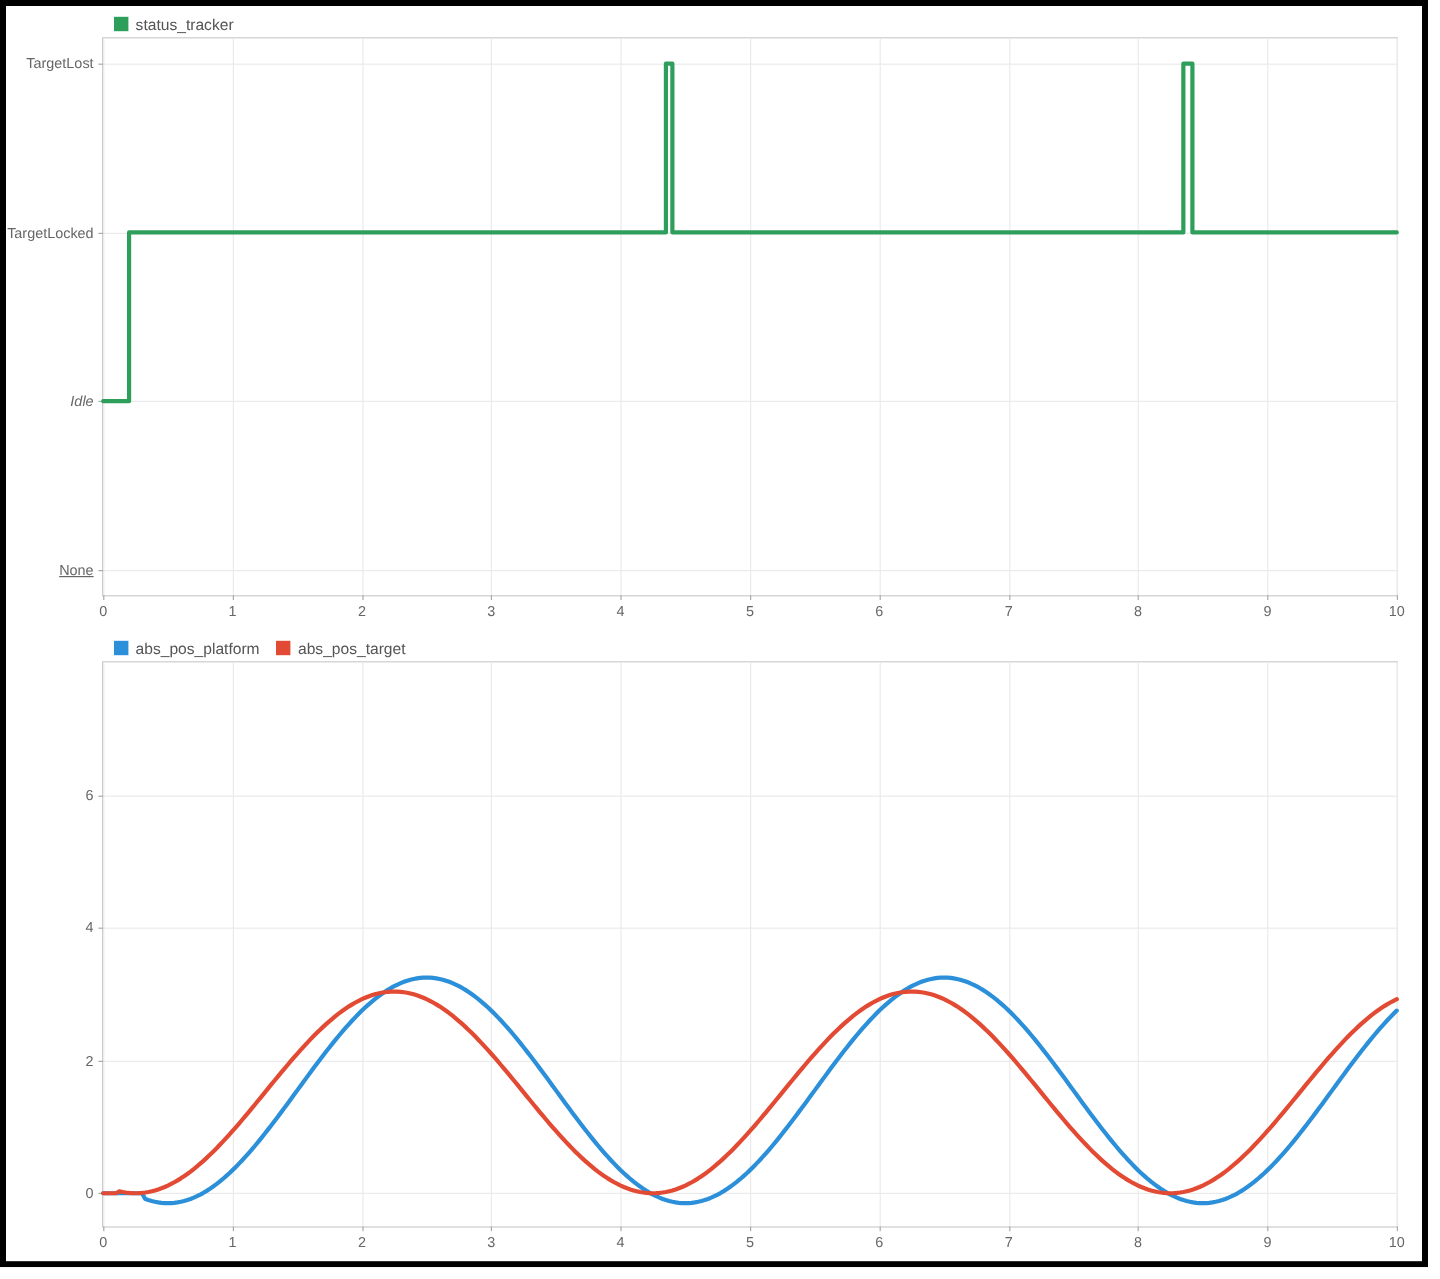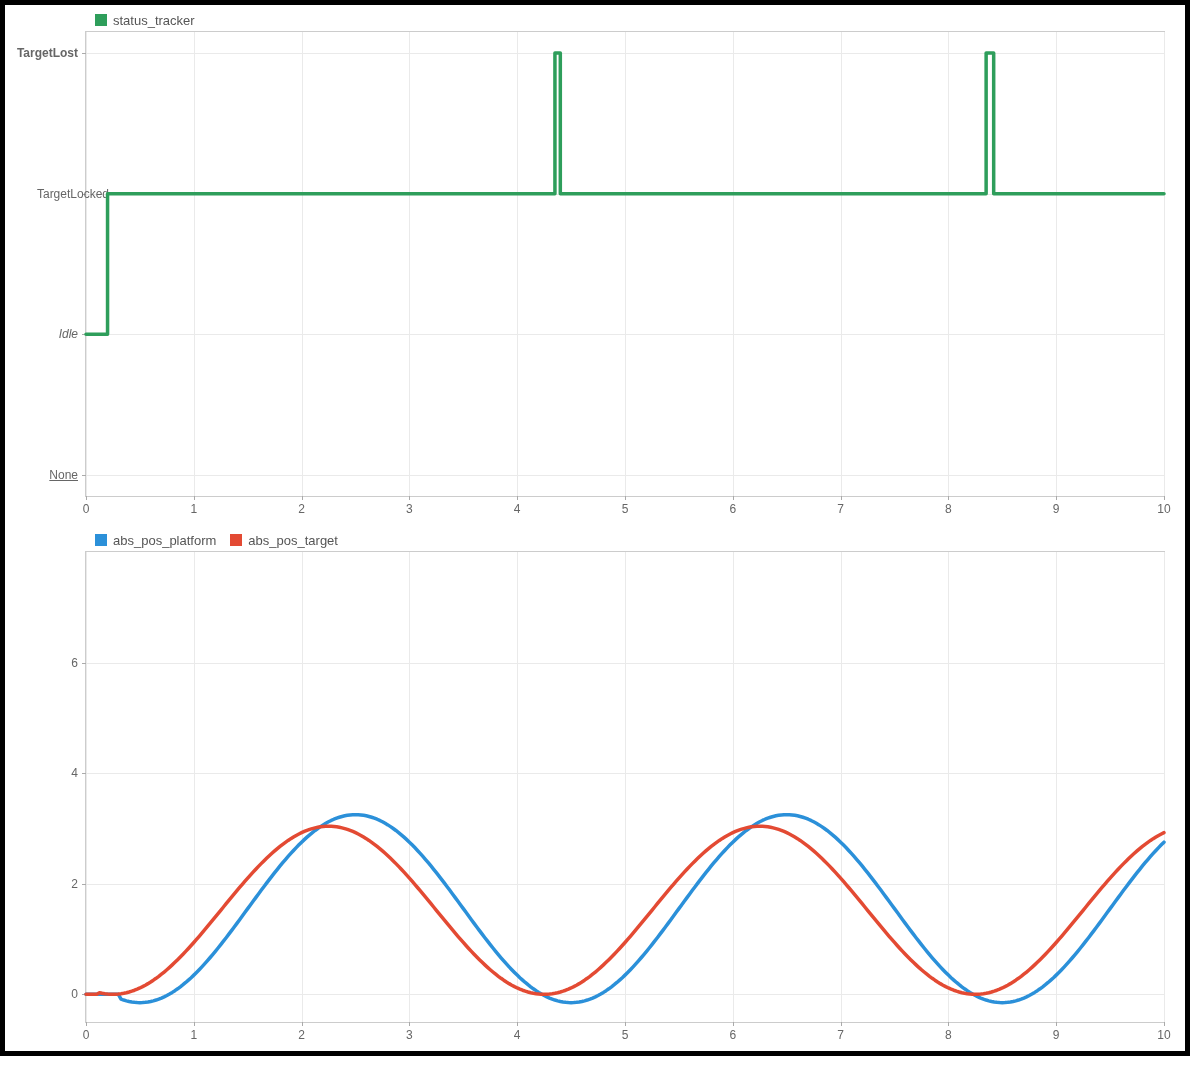--- a/index.html
+++ b/index.html
@@ -151,24 +151,24 @@
         <div class="tick-mark-x" style="left: 100%;"></div>
         <div class="axis-tick-x" style="left: 100%;">10</div>
         <div class="grid-h" style="top: 95.4545%;"></div>
         <div class="tick-mark-y" style="top: 95.4545%;"></div>
         <div class="axis-tick-y" style="top: 95.4545%; text-decoration: underline;">None</div>
         <div class="grid-h" style="top: 65.1515%;"></div>
         <div class="tick-mark-y" style="top: 65.1515%;"></div>
         <div class="axis-tick-y" style="top: 65.1515%; font-style: italic;">Idle</div>
         <div class="grid-h" style="top: 34.8485%;"></div>
         <div class="tick-mark-y" style="top: 34.8485%;"></div>
-        <div class="axis-tick-y" style="top: 34.8485%; margin-left: 31px;">TargetLocked</div>
+        <div class="axis-tick-y" style="top: 34.8485%;">TargetLocked</div>
         <div class="grid-h" style="top: 4.54545%;"></div>
         <div class="tick-mark-y" style="top: 4.54545%;"></div>
-        <div class="axis-tick-y" style="top: 4.54545%; font-weight: bold;">TargetLost</div>
+        <div class="axis-tick-y" style="top: 4.54545%;">TargetLost</div>
         <svg class="series" viewBox="0 0 100 100" preserveAspectRatio="none">
           <polyline points="0.000,65.152 2.000,65.152 2.000,34.848 43.500,34.848 43.500,4.545 44.000,4.545 44.000,34.848 83.500,34.848 83.500,4.545 84.200,4.545 84.200,34.848 100.000,34.848" fill="none" stroke="#2e9e5b" stroke-width="3.5" vector-effect="non-scaling-stroke" stroke-linejoin="round" stroke-linecap="round"></polyline>
         </svg>
       </div>
   </div>
 
   <div class="chart-panel chart-bottom">
     <div class="legend">
       <div class="legend-entry">
         <span class="legend-swatch" style="background: rgb(43, 144, 217);"></span>

